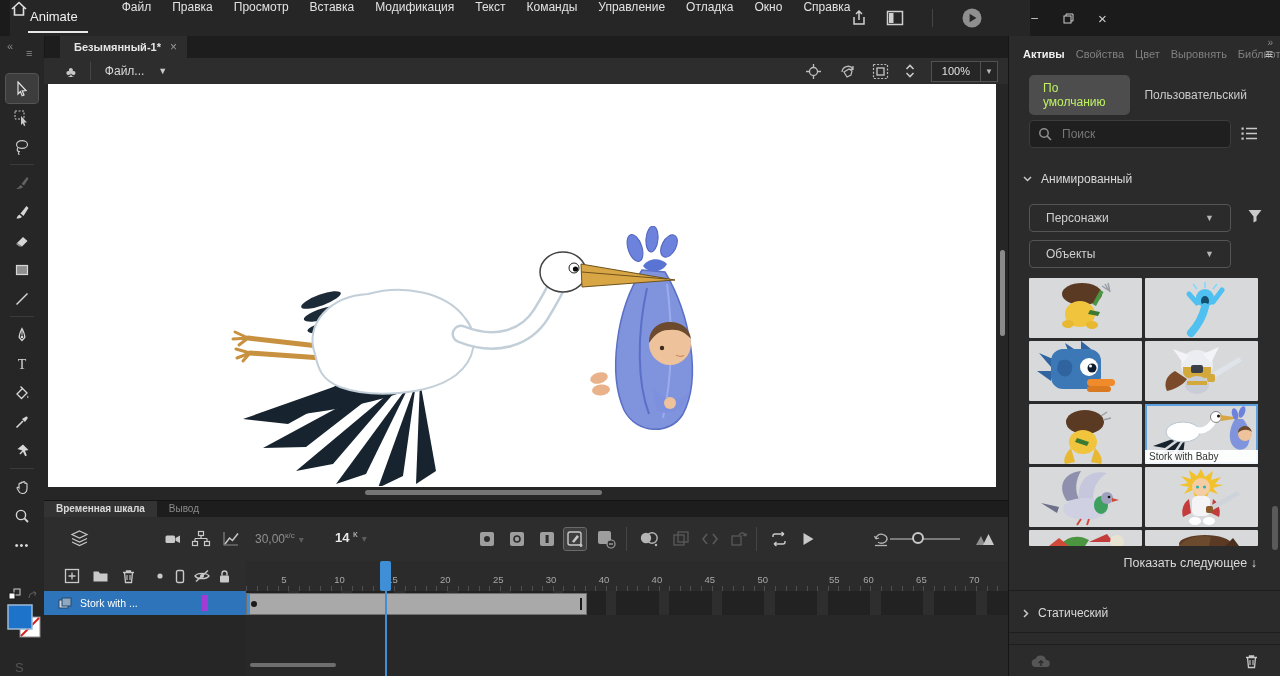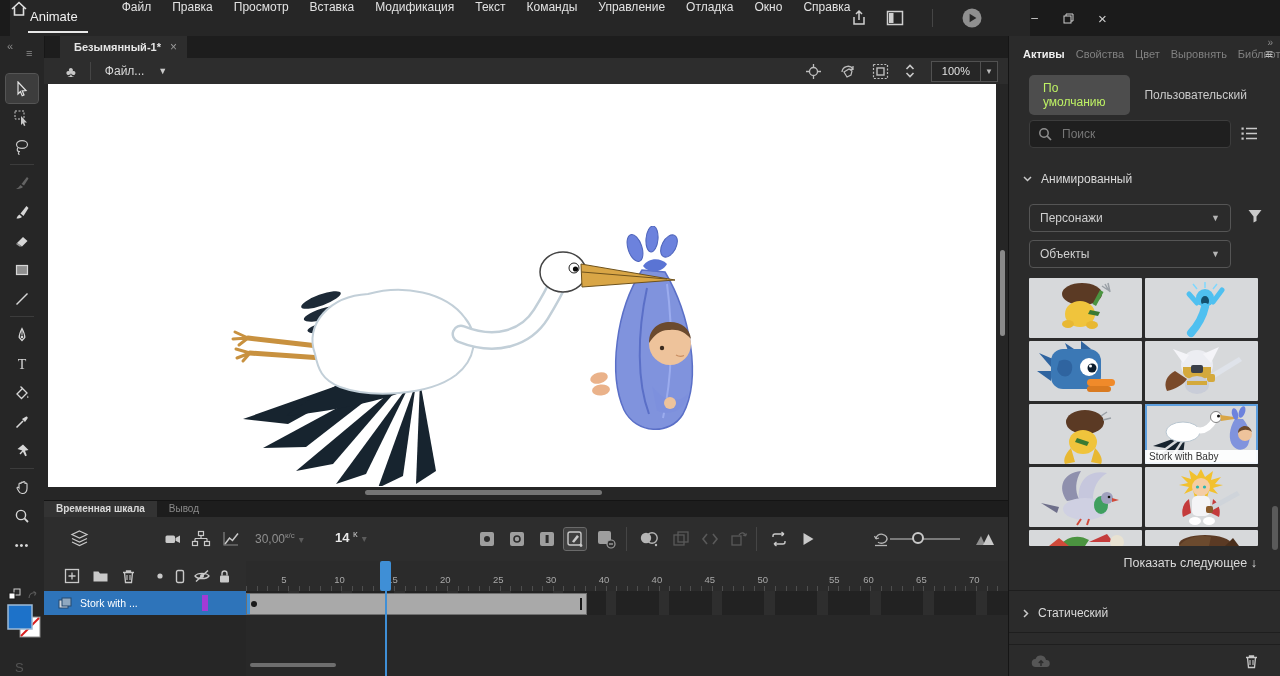--- a/index.html
+++ b/index.html
@@ -84,21 +84,21 @@
   .rp-tab.active{color:#efefef;font-weight:bold}
   .rp-menu{position:absolute;right:8px;top:10px;color:#bdbdbd;font-size:14px}
   .modes{position:absolute;left:20px;top:44px;width:232px;height:30px;display:flex;align-items:center;font-size:12px}
   .mode{padding:6px 14px;color:#c9c9c9;border-radius:5px}
   .mode.active{background:#4d4d4d;color:#bef264}
   .searchbox{position:absolute;left:20px;top:84px;width:202px;height:28px;background:#1f1f1f;border:1px solid #3c3c3c;border-radius:4px;display:flex;align-items:center;padding:0 8px;box-sizing:border-box}
   .searchbox input{background:transparent;border:0;outline:0;color:#22c55e;font-size:12px;width:150px;margin-left:8px;font-family:inherit}
   .searchbox input::placeholder{color:#777}
   .listicon{position:absolute;left:232px;top:90px}
   .rp-section{position:absolute;left:14px;font-size:12px;color:#d9d9d9;display:flex;align-items:center;gap:9px}
-  .combo{position:absolute;left:20px;width:202px;height:28px;border:1px solid #555;border-radius:4px;background:#2b2b2b;display:flex;align-items:center;padding:0 10px;box-sizing:border-box;font-size:12px;color:#cfcfcf}
+  .combo{position:absolute;left:20px;width:202px;height:28px;border:1px solid #555;border-radius:4px;background:#2b2b2b;display:flex;align-items:center;padding:0 16px;box-sizing:border-box;font-size:12px;color:#cfcfcf}
   .combo .cv{flex:1}
   .combo .chev{color:#b5b5b5;font-size:9px}
   .grid{position:absolute;left:20px;top:242px;width:230px;height:268px;overflow:hidden}
   .gcell{position:absolute;width:113px;height:60px;background:#d7d9db;border-radius:1px;overflow:hidden}
   .gcell.selected{outline:2px solid #5ea0e0;outline-offset:-2px}
   .glabel{position:absolute;left:0;bottom:0;right:0;height:14px;background:rgba(255,255,255,.93);color:#333;font-size:10px;line-height:14px;padding-left:4px}
   .shownext{position:absolute;right:24px;top:520px;font-size:12.5px;color:#d9d9d9}
   .rp-div{position:absolute;left:0;right:0;height:1px;background:#1e1e1e}
   .rp-bottom{position:absolute;left:0;right:0;top:608px;height:32px;border-top:1px solid #1e1e1e;display:flex;align-items:center;justify-content:space-between;padding:0 22px 0 22px}
   .rp-scroll{position:absolute;right:3px;top:470px;width:6px;height:44px;border-radius:3px;background:#5a5a5a}

